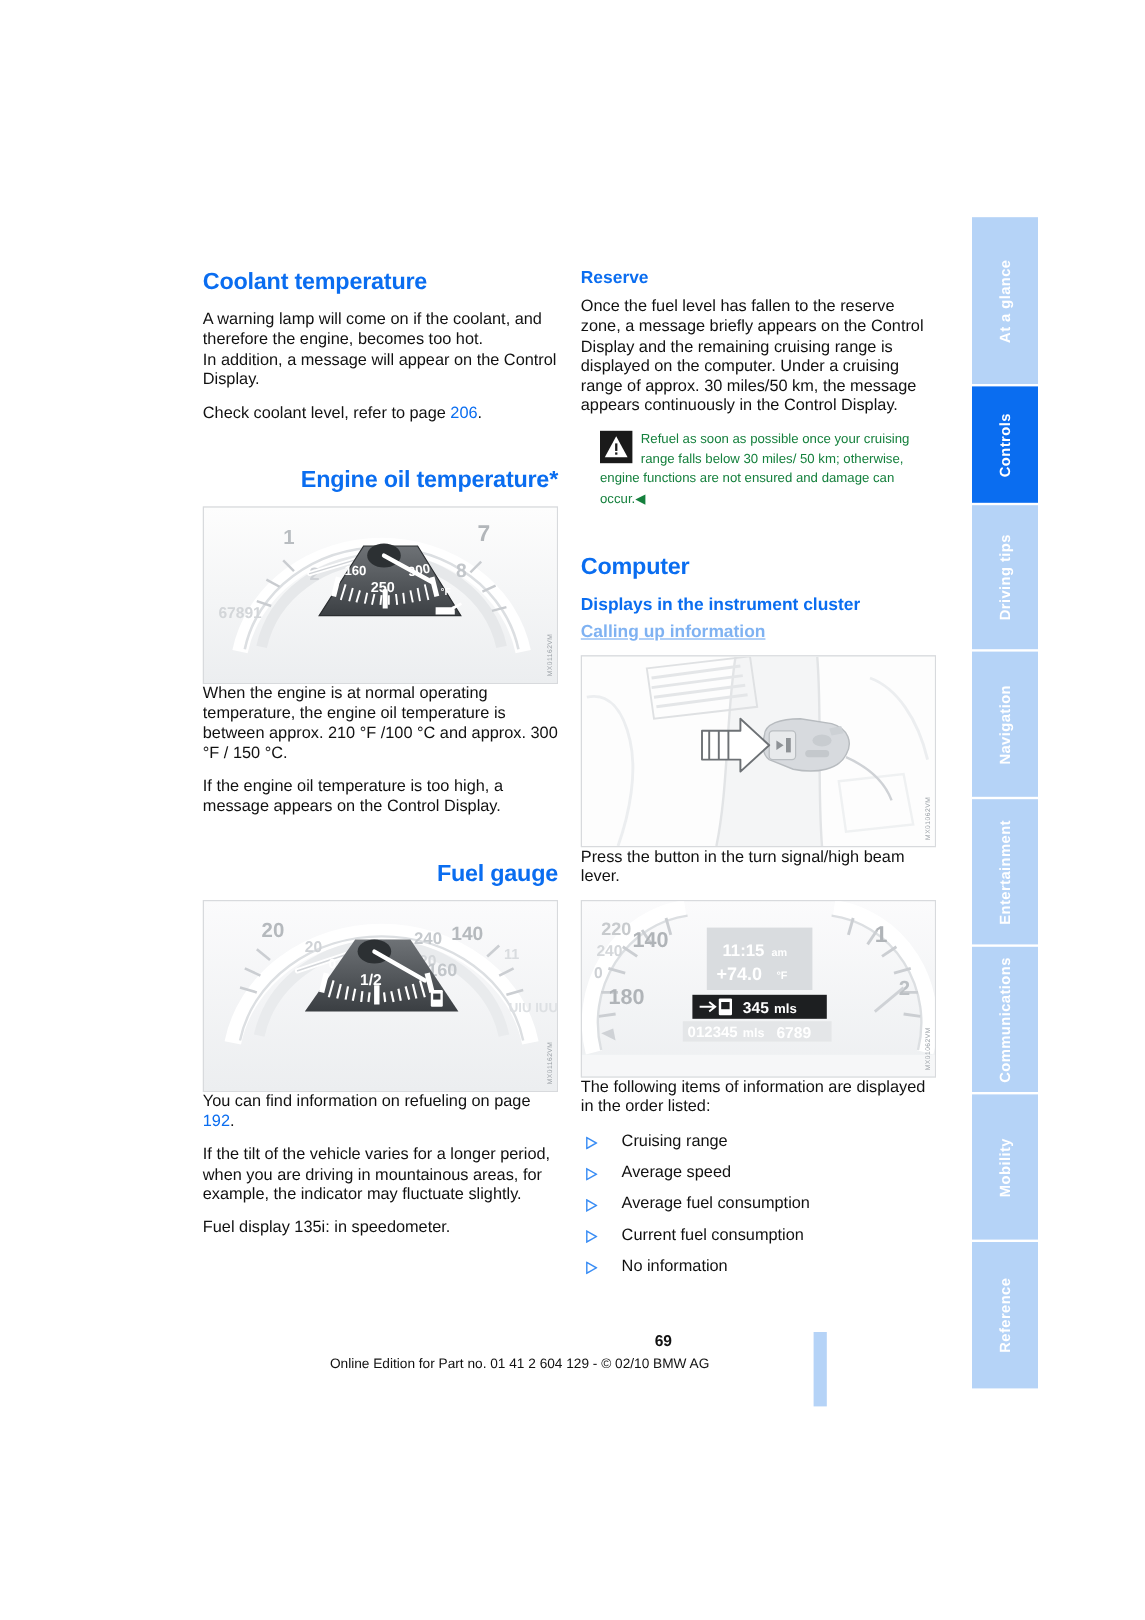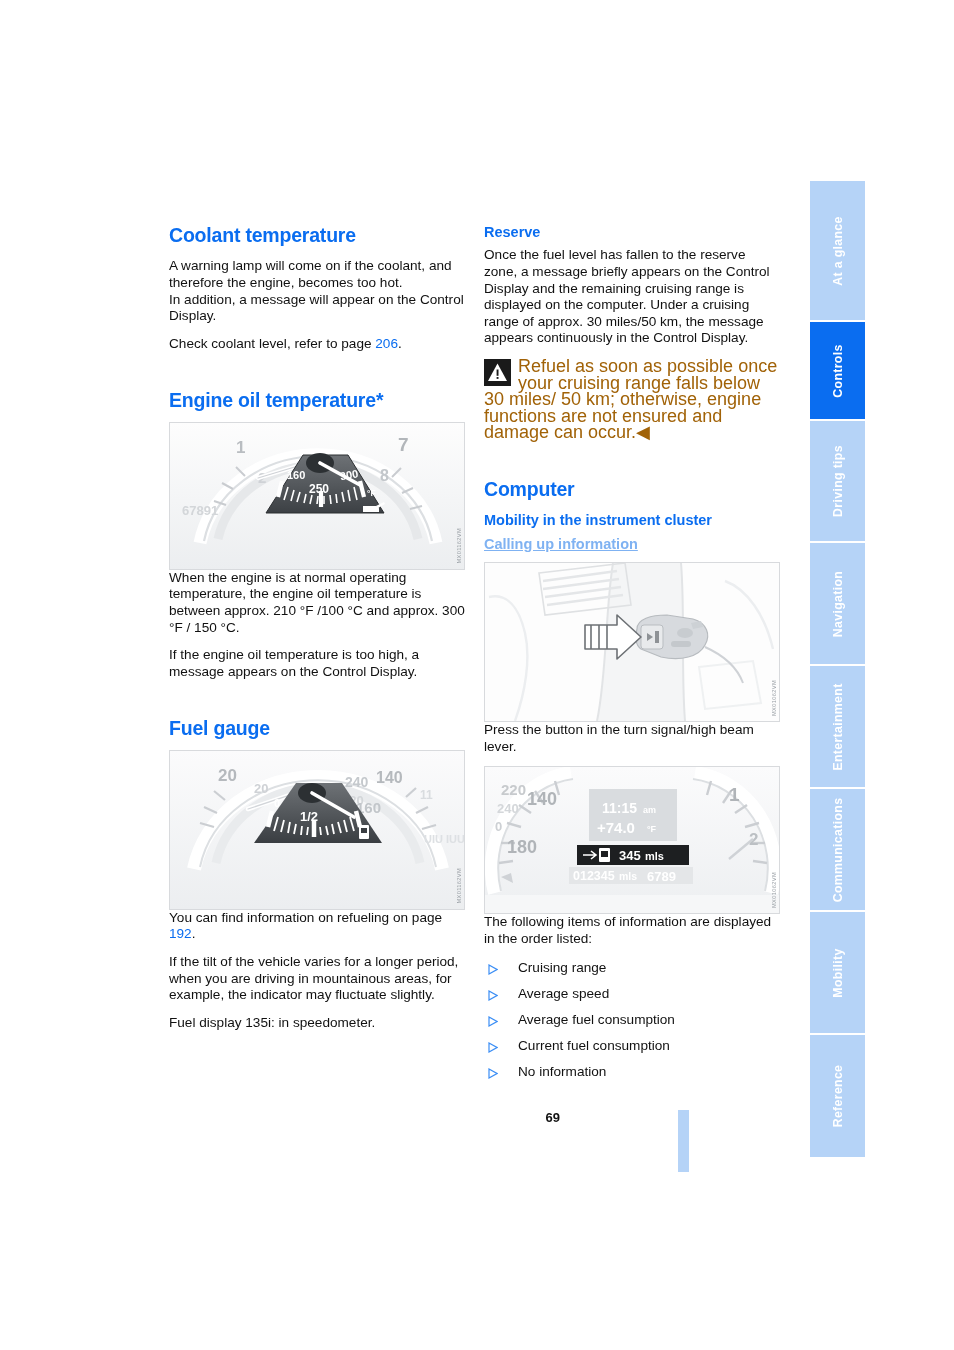--- a/index.html
+++ b/index.html
@@ -14,39 +14,39 @@
   
   .col { position: absolute; width: 296px; }
   .col-left  { left: 169px; top: 224px; }
   .col-right { left: 484px; top: 224px; }
 
   h1.sect {
     font-size: 19.5px; font-weight: bold; color: #0a6df0;
     letter-spacing: -0.2px; line-height: 1.15;
     margin: 0 0 12px 0;
   }
-  h1.sect.tight { margin-bottom: 10px; }
+  h1.sect.tight { margin-bottom: 10px; text-align: right; }
   h2.subsect {
     font-size: 14.5px; font-weight: bold; color: #0a6df0;
     margin: 0 0 6px 0; line-height: 1.2;
   }
   h3.subsubsect {
     font-size: 14.5px; font-weight: bold; color: #7fb2f2;
     margin: 0 0 9px 0; line-height: 1.2; text-decoration: underline;
   }
   p.body {
     font-size: 13.6px; line-height: 16.6px; color: #111111;
     margin: 0 0 11px 0;
   }
   p.body:last-child { margin-bottom: 0; }
   .pref { color: #0a6df0; }
   .spacer-lg { height: 26px; }
 
   
-  .note { position: relative; font-size: 18px; line-height: 16.6px; color: #a16207; margin: 0 0 11px 0; }
+  .note { position: relative; font-size: 11px; line-height: 16.6px; color: #15803d; margin: 0 0 11px 16px; }
   .warn-icon {
     float: left; width: 27px; height: 27px; background: #1a1a1a;
     margin: 1px 7px 0 0; position: relative;
   }
   .warn-icon svg { position: absolute; left: 3px; top: 3px; }
 
   
   .fig {
     position: relative; width: 296px; background: #f2f3f4;
     border: 1px solid #d8dadd; overflow: hidden;
@@ -300,21 +300,21 @@
           <rect x="9.6" y="7.5" width="1.9" height="6.3" fill="#1a1a1a"></rect>
           <rect x="9.6" y="15.0" width="1.9" height="1.9" fill="#1a1a1a"></rect>
         </svg>
       </span>
       <span>Refuel as soon as possible once your cruising range falls below 30 miles/ 50 km; otherwise, engine functions are not ensured and damage can occur.◀</span>
     </div>
 
     <div class="spacer-lg"></div>
 
     <h1 class="sect">Computer</h1>
-    <h2 class="subsect">Mobility in the instrument cluster</h2>
+    <h2 class="subsect">Displays in the instrument cluster</h2>
     <h3 class="subsubsect">Calling up information</h3>
 
     <div class="fig lever">
       <svg width="296" height="158" viewBox="0 0 296 158">
         <rect x="0" y="0" width="296" height="158" fill="#fdfdfd"></rect>
 
         <path d="M128 0 C120 50 122 110 112 158 L200 158 C196 108 200 48 196 0 Z" fill="#f4f5f6"></path>
         <path d="M128 0 C120 50 122 110 112 158" fill="none" stroke="#e2e4e6" stroke-width="2"></path>
         <path d="M196 0 C200 48 196 108 200 158" fill="none" stroke="#e2e4e6" stroke-width="2"></path>
 
@@ -489,15 +489,16 @@
     </div>
     <div class="tab" style="height:121px">
       <span class="tab-label">Mobility</span>
     </div>
     <div class="tab" style="height:122px">
       <span class="tab-label">Reference</span>
     </div>
   </div>
 
   <div class="pageno">69</div>
+  <div class="footer-line">Online Edition for Part no. 01 41 2 604 129 - © 02/10 BMW AG</div>
   <div class="footer-bar"></div>
 
 </div>
 
 </body></html>

